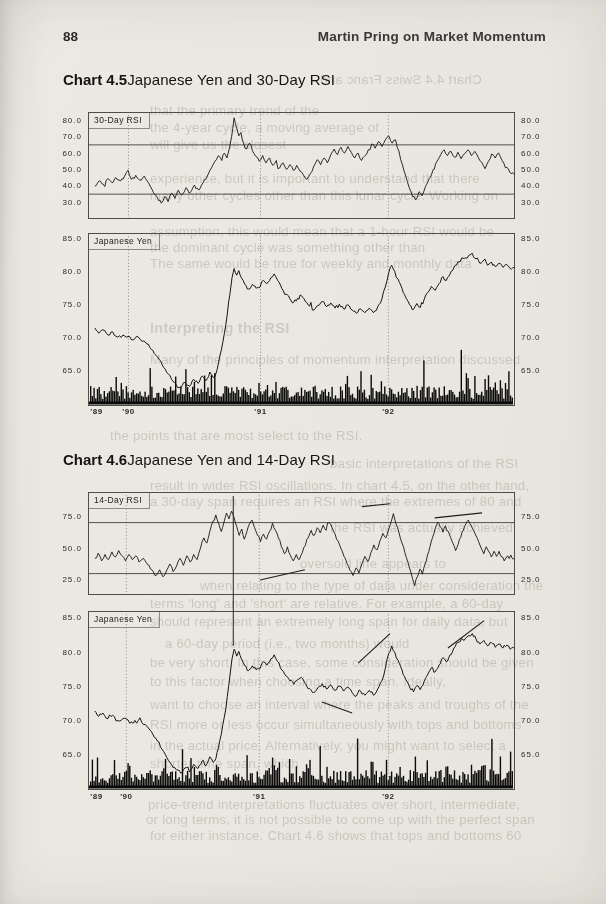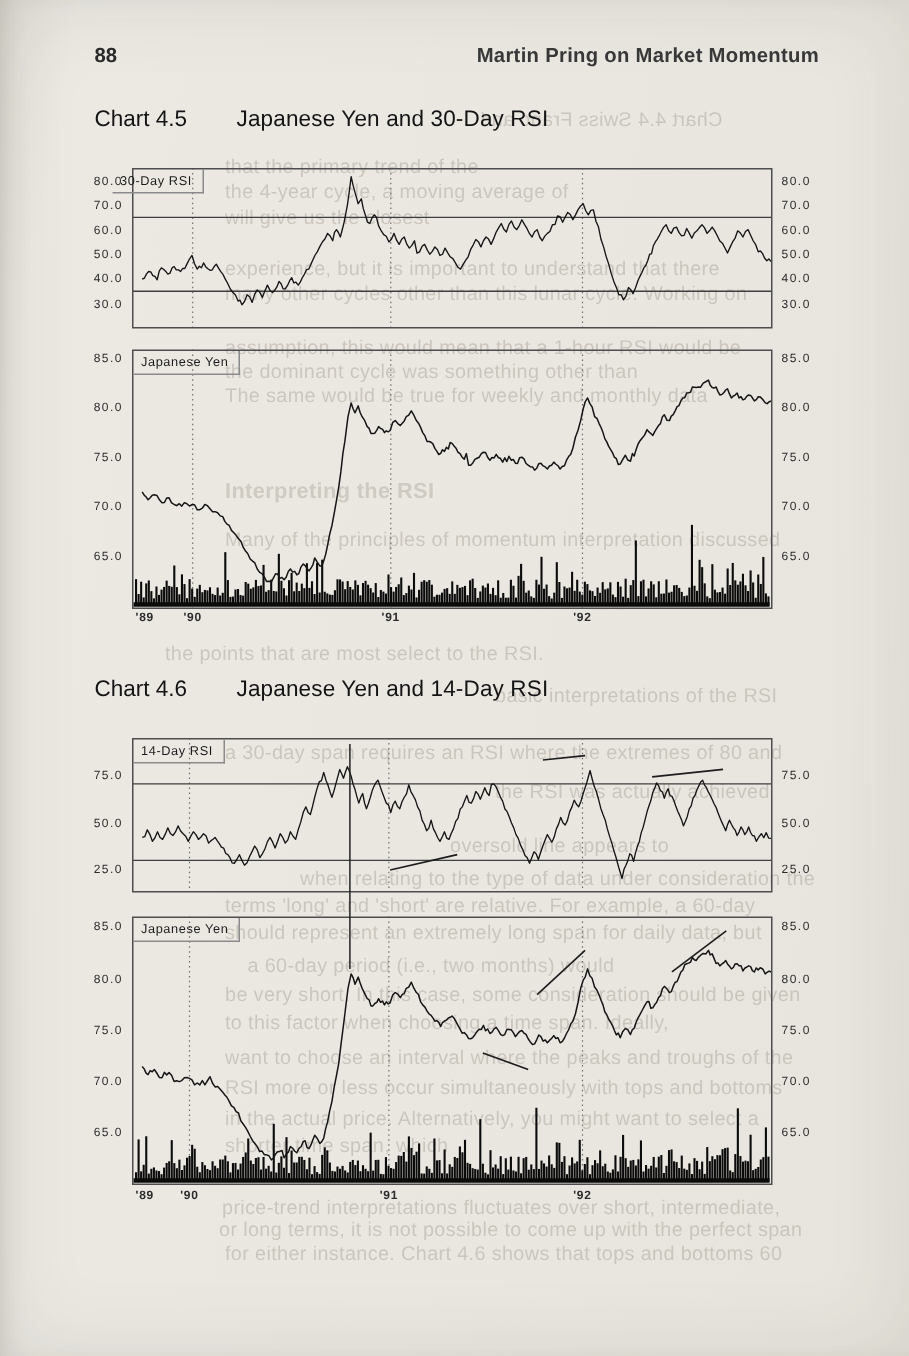--- a/index.html
+++ b/index.html
@@ -5,21 +5,21 @@
   html,body{margin:0;padding:0;background:#e9e6e0;}
   .page{
     position:relative;width:606px;height:904px;overflow:hidden;
     background:linear-gradient(100deg,#e2dfd8 0%,#ece9e3 7%,#eae7e1 55%,#e7e4dd 100%);
     box-shadow:inset 0 0 55px rgba(60,55,45,.10), inset 10px 0 18px -10px rgba(60,55,45,.18);
     font-family:"Liberation Sans", sans-serif;
   }
   .hdr-num{position:absolute;left:63px;top:29px;font-size:13.5px;font-weight:bold;color:#2a2a2a;z-index:3;}
   .hdr-title{position:absolute;right:60px;top:29px;font-size:13.5px;font-weight:bold;color:#383838;letter-spacing:.2px;z-index:3;}
   .caption{position:absolute;left:63px;z-index:3;font-size:15px;color:#141414;white-space:nowrap;}
-  .caption .lbl{font-weight:normal;margin-right:33px;}
+  .caption .lbl{font-weight:bold;margin-right:0;}
   .caption .ttl{font-weight:normal;letter-spacing:.1px;}
   #cap45{top:71px;} #cap46{top:451px;}
   .ghost-layer{position:absolute;inset:0;z-index:1;}
   .ghost-line{position:absolute;font-size:13.2px;color:#a9a498;opacity:.48;letter-spacing:.25px;white-space:nowrap;}
   .ghost-line.bold{font-weight:bold;font-size:14.5px;opacity:.42;}
   .ghost-line.mirror{transform:scaleX(-1);}
   .panel-svg{position:absolute;z-index:2;overflow:visible;}
   .series-label{position:absolute;z-index:2;font-size:8.5px;color:#1c1c1c;letter-spacing:.4px;
     padding:2px 7px 3px 5px;border-right:1px solid #8a8a8a;border-bottom:1px solid #8a8a8a;white-space:nowrap;}
   .ytick{position:absolute;z-index:2;font-size:8px;color:#2c2c2c;letter-spacing:1px;width:34px;white-space:nowrap;}
@@ -38,20 +38,21 @@
       <span class="ghost-line" style="left: 150px; top: 137px;">will give us the closest</span>
       <span class="ghost-line" style="left: 150px; top: 171px;">experience, but it is important to understand that there</span>
       <span class="ghost-line" style="left: 150px; top: 188px;">many other cycles other than this lunar cycle. Working on</span>
       <span class="ghost-line" style="left: 150px; top: 224px;">assumption, this would mean that a 1-hour RSI would be</span>
       <span class="ghost-line" style="left: 150px; top: 240px;">the dominant cycle was something other than</span>
       <span class="ghost-line" style="left: 150px; top: 256px;">The same would be true for weekly and monthly data</span>
       <span class="ghost-line bold" style="left: 150px; top: 320px;">Interpreting the RSI</span>
       <span class="ghost-line" style="left: 150px; top: 352px;">Many of the principles of momentum interpretation discussed</span>
       <span class="ghost-line" style="left: 110px; top: 428px;">the points that are most select to the RSI.</span>
       <span class="ghost-line" style="left: 330px; top: 456px;">basic interpretations of the RSI</span>
+      <span class="ghost-line" style="left: 150px; top: 478px;">result in wider RSI oscillations. In chart 4.5, on the other hand,</span>
       <span class="ghost-line" style="left: 150px; top: 494px;">a 30-day span requires an RSI where the extremes of 80 and</span>
       <span class="ghost-line" style="left: 330px; top: 520px;">the RSI was actually achieved</span>
       <span class="ghost-line" style="left: 300px; top: 556px;">oversold line appears to</span>
       <span class="ghost-line" style="left: 200px; top: 578px;">when relating to the type of data under consideration the</span>
       <span class="ghost-line" style="left: 150px; top: 596px;">terms 'long' and 'short' are relative. For example, a 60-day</span>
       <span class="ghost-line" style="left: 150px; top: 614px;">should represent an extremely long span for daily data, but</span>
       <span class="ghost-line" style="left: 165px; top: 636px;">a 60-day period (i.e., two months) would</span>
       <span class="ghost-line" style="left: 150px; top: 655px;">be very short. In this case, some consideration should be given</span>
       <span class="ghost-line" style="left: 150px; top: 674px;">to this factor when choosing a time span. Ideally,</span>
       <span class="ghost-line" style="left: 150px; top: 697px;">want to choose an interval where the peaks and troughs of the</span>
@@ -76,21 +77,21 @@
   <div id="figures">
       <svg width="427" height="107" class="panel-svg" style="left: 88px; top: 112px;">
         <line x1="40.47" y1="0" x2="40.47" y2="106" stroke="#6e6e6e" stroke-width="0.8" stroke-dasharray="1 2.3"></line>
         <line x1="172.53" y1="0" x2="172.53" y2="106" stroke="#6e6e6e" stroke-width="0.8" stroke-dasharray="1 2.3"></line>
         <line x1="300.33" y1="0" x2="300.33" y2="106" stroke="#6e6e6e" stroke-width="0.8" stroke-dasharray="1 2.3"></line>
         <line x1="0" y1="82.17054263565892" x2="426" y2="82.17054263565892" stroke="#3f3f3f" stroke-width="0.9"></line>
         <line x1="0" y1="32.86821705426357" x2="426" y2="32.86821705426357" stroke="#3f3f3f" stroke-width="0.9"></line>
         <path d="M6.8 74.0L8.2 73.5L9.7 70.6L11.1 69.0L12.5 69.3L13.9 71.7L15.3 72.3L16.8 74.5L18.2 68.6L19.6 66.6L21.0 67.5L22.4 68.8L23.9 70.7L25.3 70.1L26.7 66.6L28.1 65.7L29.5 67.9L31.0 67.9L32.4 69.0L33.8 66.9L35.2 67.0L36.6 64.1L38.3 60.7L40.0 58.3L41.7 63.8L43.5 67.4L44.9 65.5L46.3 66.5L47.7 63.3L49.1 65.8L50.6 67.2L52.0 68.2L53.4 68.0L54.8 65.7L56.2 64.1L57.7 66.8L59.1 68.9L60.5 70.7L62.2 74.1L63.9 77.2L65.6 80.8L67.3 83.0L69.0 84.7L70.7 88.7L72.0 88.1L73.3 91.2L75.0 89.0L76.7 84.6L78.4 85.8L80.1 89.6L81.8 84.1L83.5 81.3L85.2 82.9L86.9 86.3L88.6 81.9L90.3 78.1L92.0 81.6L93.7 83.0L95.1 81.5L96.6 79.3L98.0 75.6L99.4 77.2L100.8 80.6L102.2 80.5L103.7 78.3L105.1 75.1L106.5 73.1L107.9 76.6L109.3 76.1L110.8 78.1L112.2 76.1L113.6 73.0L115.0 70.7L116.4 67.7L117.9 67.4L119.3 64.1L120.7 61.0L122.1 58.0L123.5 55.9L125.2 52.4L126.9 49.3L128.7 47.2L130.4 43.6L132.1 45.3L133.8 48.5L135.0 42.9L136.3 41.1L137.6 43.0L138.9 46.0L140.2 41.0L141.4 36.2L143.6 24.7L144.8 16.3L146.1 5.8L147.4 11.6L148.7 16.4L150.8 23.8L152.9 20.5L154.2 27.1L155.5 31.2L157.0 36.1L158.5 37.0L160.0 33.3L161.5 31.2L162.9 32.8L164.4 38.6L166.1 41.8L167.8 44.4L169.5 45.5L171.3 49.3L173.0 47.3L174.7 43.6L176.4 48.1L178.1 50.9L179.8 47.5L181.5 46.0L183.2 50.8L184.9 53.4L186.6 51.6L188.3 48.5L190.0 56.8L191.7 55.9L193.4 52.2L195.1 50.9L196.8 54.6L198.5 57.5L200.2 55.6L201.9 52.6L203.6 54.3L205.3 58.3L207.0 57.5L208.7 53.4L210.4 56.4L212.1 59.2L213.9 60.4L215.6 63.3L217.3 66.2L219.0 67.4L220.7 64.4L222.4 61.6L224.1 59.2L225.8 54.2L227.5 51.2L229.2 47.7L230.9 49.1L232.6 52.6L234.3 48.5L236.0 46.0L237.7 47.4L239.4 50.9L241.1 47.1L242.8 42.7L244.5 39.8L246.2 37.0L247.9 40.8L249.6 42.7L251.3 37.6L253.0 35.3L254.7 39.3L256.5 41.1L258.2 38.4L259.9 34.5L261.6 37.6L263.3 40.3L265.0 43.8L266.7 46.0L268.4 42.5L270.1 41.1L271.8 46.0L273.5 48.5L275.2 45.4L276.9 43.6L278.6 42.3L280.3 37.8L282.0 37.7L283.7 32.0L285.4 32.5L287.1 36.2L288.8 32.7L290.5 29.6L292.2 31.0L293.9 34.5L295.6 31.4L297.3 27.9L299.1 25.3L300.8 23.8L302.5 28.5L304.2 31.2L305.9 28.2L307.6 27.9L309.3 35.5L311.0 39.4L312.7 47.7L314.4 52.6L316.1 59.0L317.8 64.1L319.5 70.3L321.2 75.6L322.9 79.6L324.6 84.6L326.1 84.5L327.6 87.9L329.3 85.4L331.0 79.7L332.5 81.1L334.0 83.8L335.7 79.8L337.4 74.8L338.7 72.1L339.9 69.8L341.2 66.6L342.5 65.0L343.8 61.8L345.1 57.5L346.3 57.2L347.6 51.8L348.9 49.3L350.2 47.4L351.4 45.3L352.7 42.7L354.4 39.6L356.1 37.8L357.8 41.8L359.5 43.6L361.2 40.1L363.0 39.4L364.7 43.1L366.4 45.2L368.1 44.9L369.8 40.3L371.5 43.4L373.2 46.8L374.9 43.3L376.6 41.9L378.3 39.7L380.0 37.8L381.7 39.9L383.4 43.6L385.1 41.7L386.8 39.4L388.5 41.9L390.2 45.2L391.9 48.7L393.6 50.1L395.3 53.3L397.0 56.7L398.7 52.9L400.4 49.3L402.1 46.7L403.8 41.9L405.6 43.4L407.3 46.0L409.0 42.3L410.7 41.1L412.4 44.8L414.1 48.5L415.8 51.1L417.5 55.9L418.9 55.3L420.3 56.9L421.7 60.0L423.2 61.8L424.6 60.6L426.0 62.4" fill="none" stroke="#151515" stroke-width="0.9" stroke-linejoin="round"></path>
         <rect x="0.5" y="0.5" width="426" height="106" fill="none" stroke="#4d4d4d" stroke-width="1"></rect>
       </svg>
-      <div class="series-label" style="left: 75px; top: 113px;">30-Day RSI</div>
+      <div class="series-label" style="left: 89px; top: 113px;">30-Day RSI</div>
       <span class="ytick left" style="left: 48px; top: 197.888px;">30.0</span>
       <span class="ytick right" style="left: 521px; top: 197.888px;">30.0</span>
       <span class="ytick left" style="left: 48px; top: 181.453px;">40.0</span>
       <span class="ytick right" style="left: 521px; top: 181.453px;">40.0</span>
       <span class="ytick left" style="left: 48px; top: 165.019px;">50.0</span>
       <span class="ytick right" style="left: 521px; top: 165.019px;">50.0</span>
       <span class="ytick left" style="left: 48px; top: 148.585px;">60.0</span>
       <span class="ytick right" style="left: 521px; top: 148.585px;">60.0</span>
       <span class="ytick left" style="left: 48px; top: 132.151px;">70.0</span>
       <span class="ytick right" style="left: 521px; top: 132.151px;">70.0</span>

